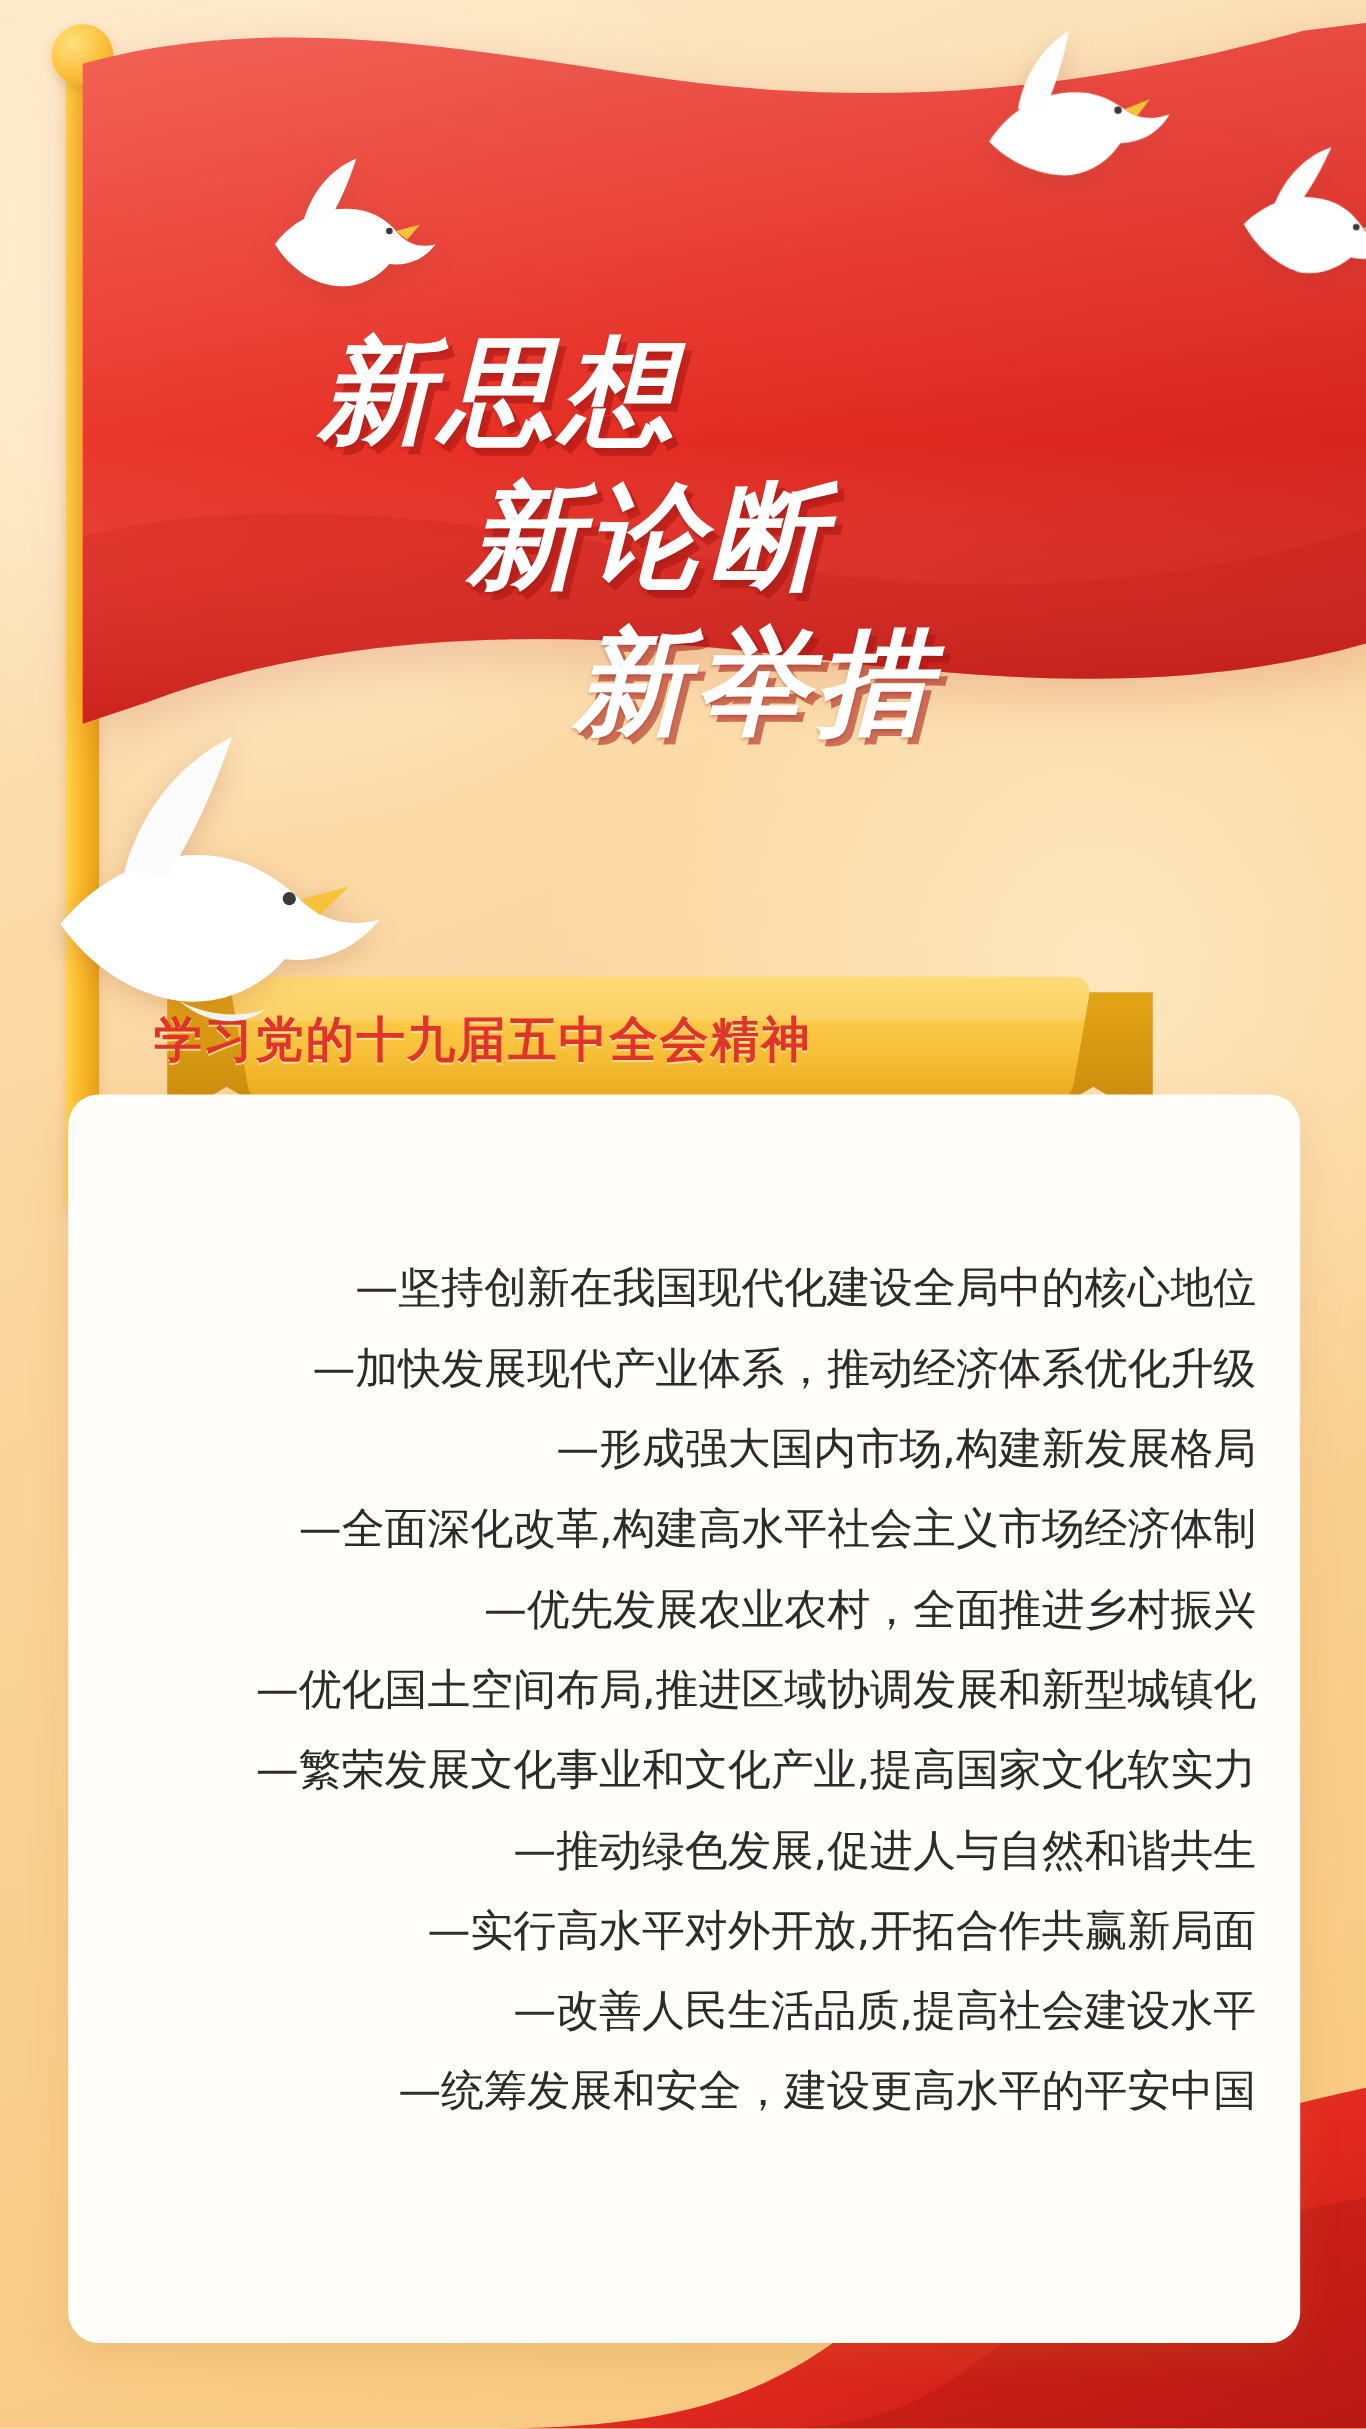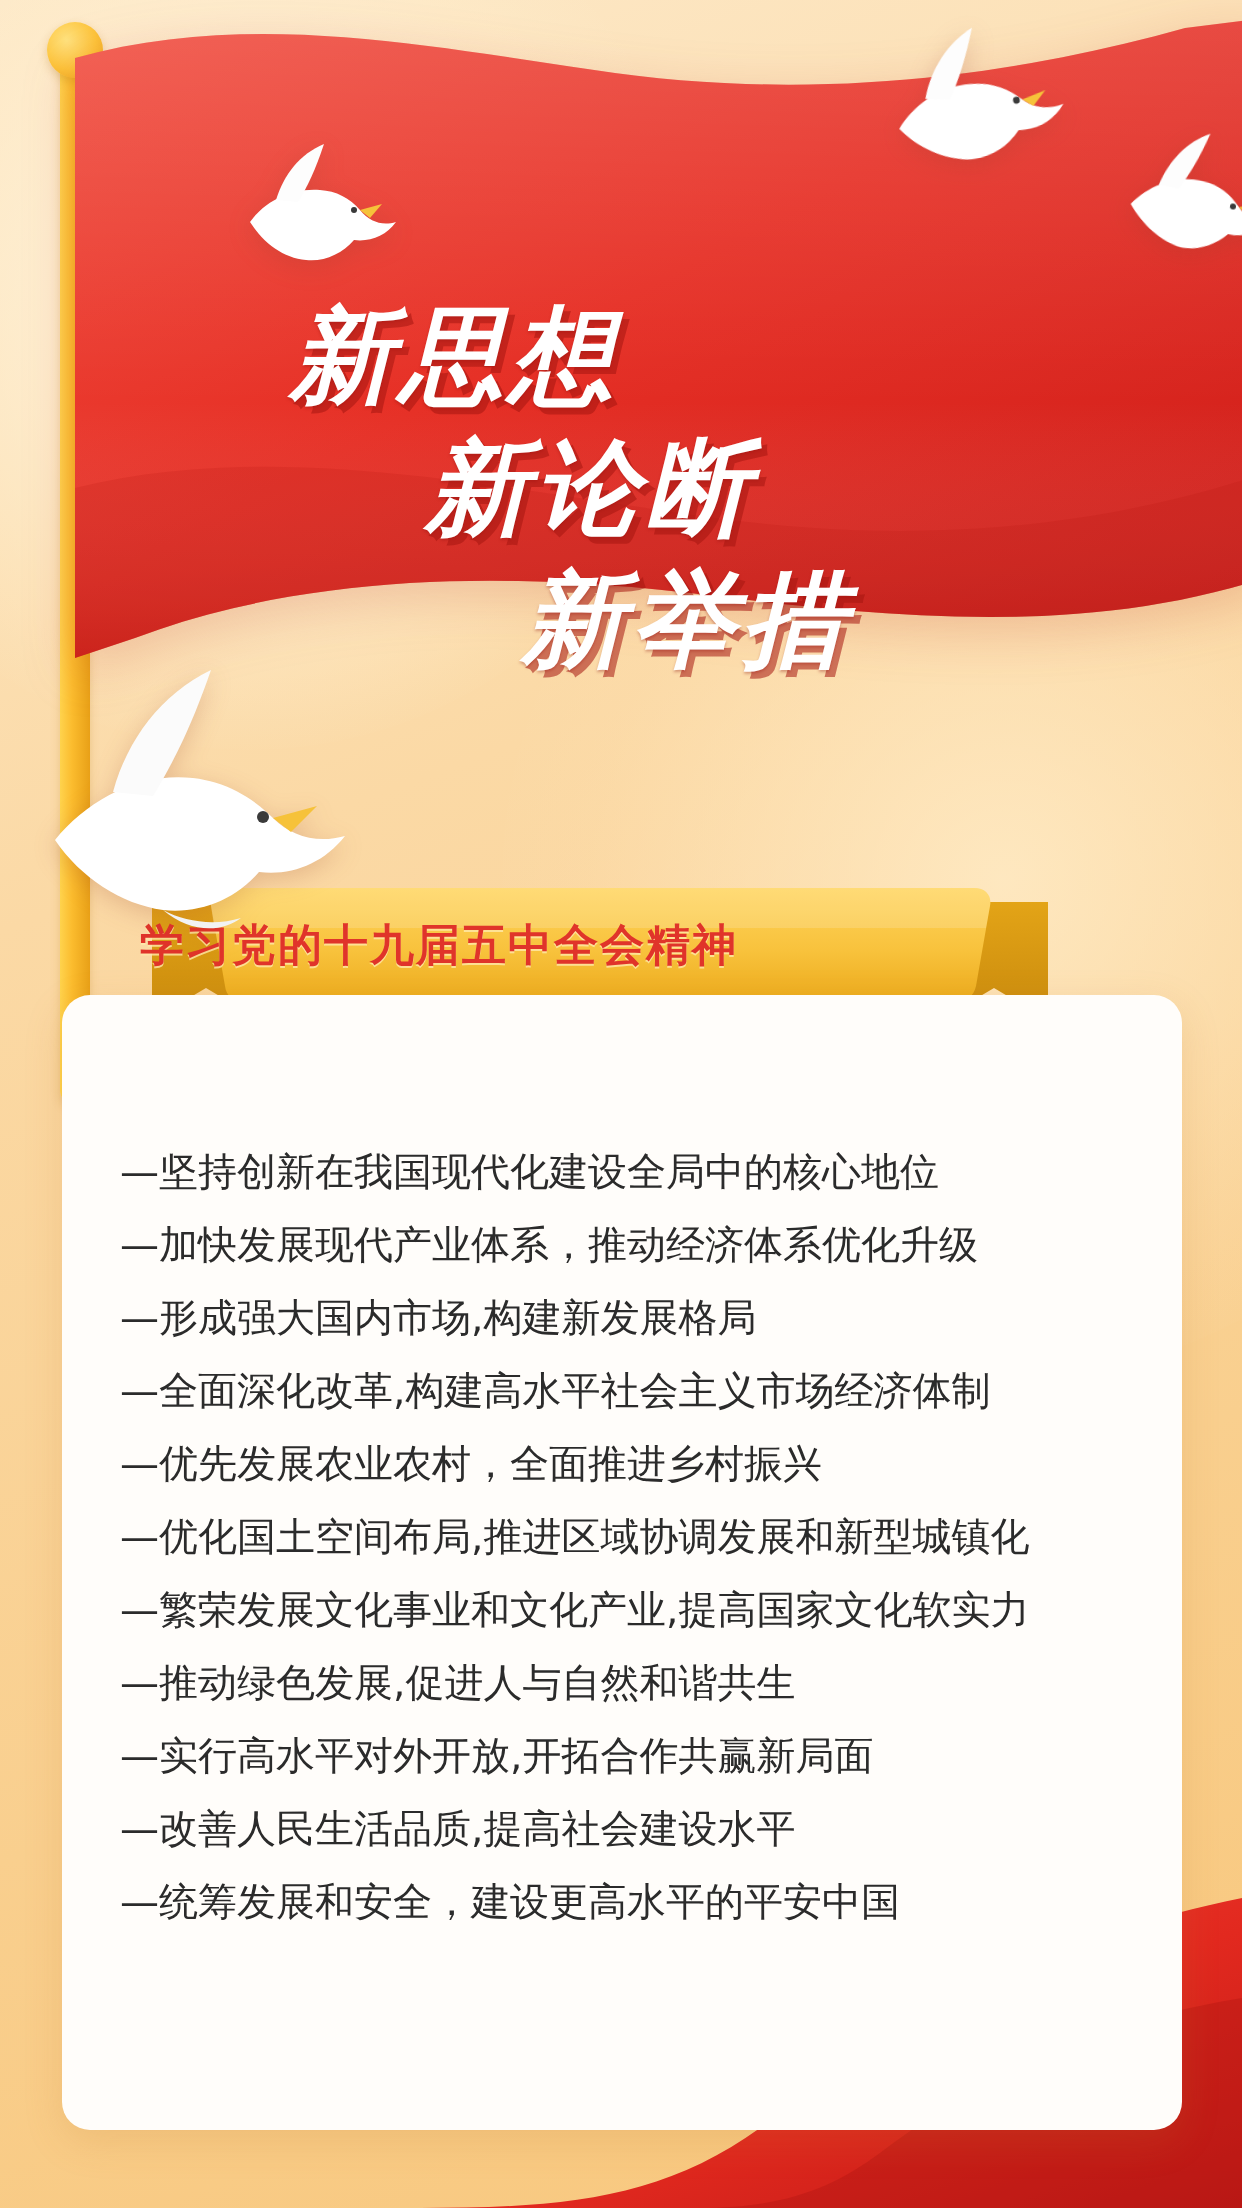--- a/index.html
+++ b/index.html
@@ -134,20 +134,21 @@
     height: 1135px;
     background: #fffdfa;
     border-radius: 28px;
     box-shadow: 0 12px 38px rgba(193, 120, 46, 0.18);
   }
   .list {
     position: absolute;
     left: 58px;
     top: 140px;
     right: 40px;
+    text-align: right;
   }
   .list-item {
     font-family: "DejaVu Sans", "Liberation Sans", sans-serif;
     font-size: 39px;
     line-height: 73px;
     color: #2b2b2b;
     white-space: nowrap;
   }
 
   

